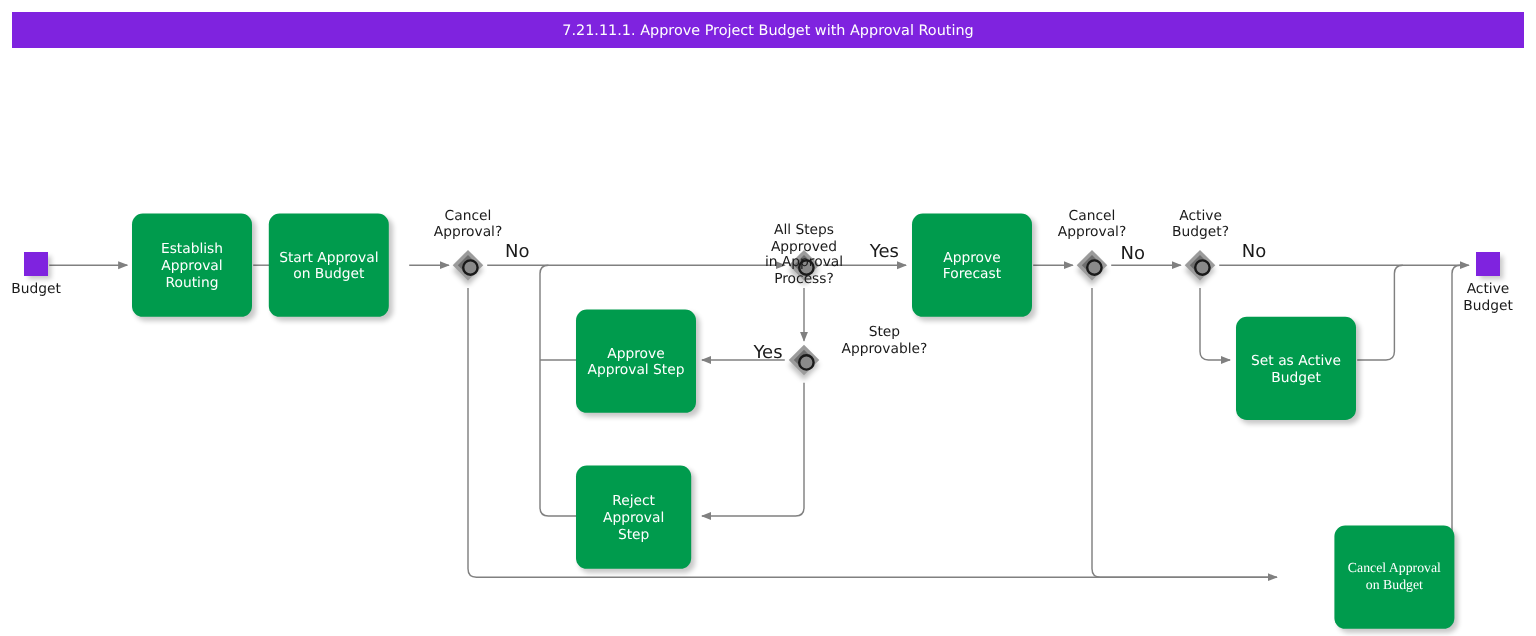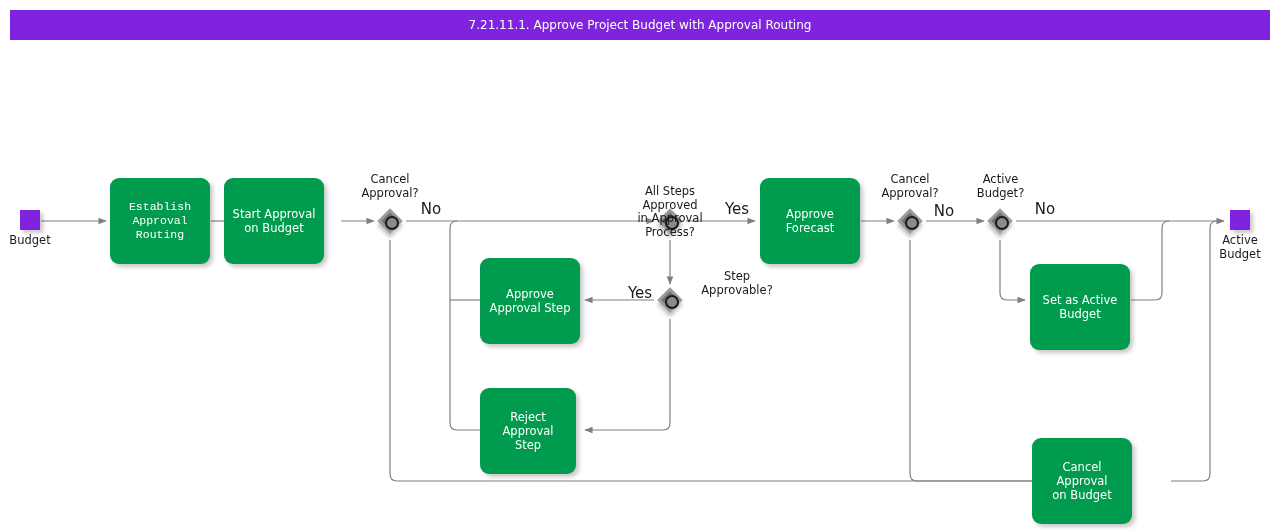--- a/index.html
+++ b/index.html
@@ -166,21 +166,21 @@
     </g>
   </svg>
 
   <div class="terminator" style="left:20px; top:210px;"></div>
   <div class="lbl" style="left:-20px; top:234px; width:100px;">Budget</div>
 
   <div class="terminator" style="left:1230px; top:210px;"></div>
   <div class="lbl" style="left:1190px; top:234px; width:100px;">Active
 Budget</div>
 
-  <div class="activity" style="left:110px; top:178px; width:100px; height:86px;font-family:Liberation Mono, monospace;">
+  <div class="activity" style="left:110px; top:178px; width:100px; height:86px;">
     <span>Establish
 Approval
 Routing</span>
   </div>
 
   <div class="activity" style="left:224px; top:178px; width:100px; height:86px;">
     <span>Start Approval
 on Budget</span>
   </div>
 
@@ -197,21 +197,21 @@
   <div class="activity" style="left:760px; top:178px; width:100px; height:86px;">
     <span>Approve
 Forecast</span>
   </div>
 
   <div class="activity" style="left:1030px; top:264px; width:100px; height:86px;">
     <span>Set as Active
 Budget</span>
   </div>
 
-  <div class="activity" style="left:1032px; top:438px; width:100px; height:86px;">
+  <div class="activity" style="left:1112px; top:438px; width:100px; height:86px;font-family:Liberation Serif, serif;">
     <span>Cancel Approval
 on Budget</span>
   </div>
 
   <div class="decision" style="left:378px; top:209px;">
     <div class="dia-outer"></div>
     <div class="dia-inner"></div>
     <div class="dia-ring"></div>
   </div>
   <div class="lbl" style="left:340px; top:173px; width:100px;">Cancel

